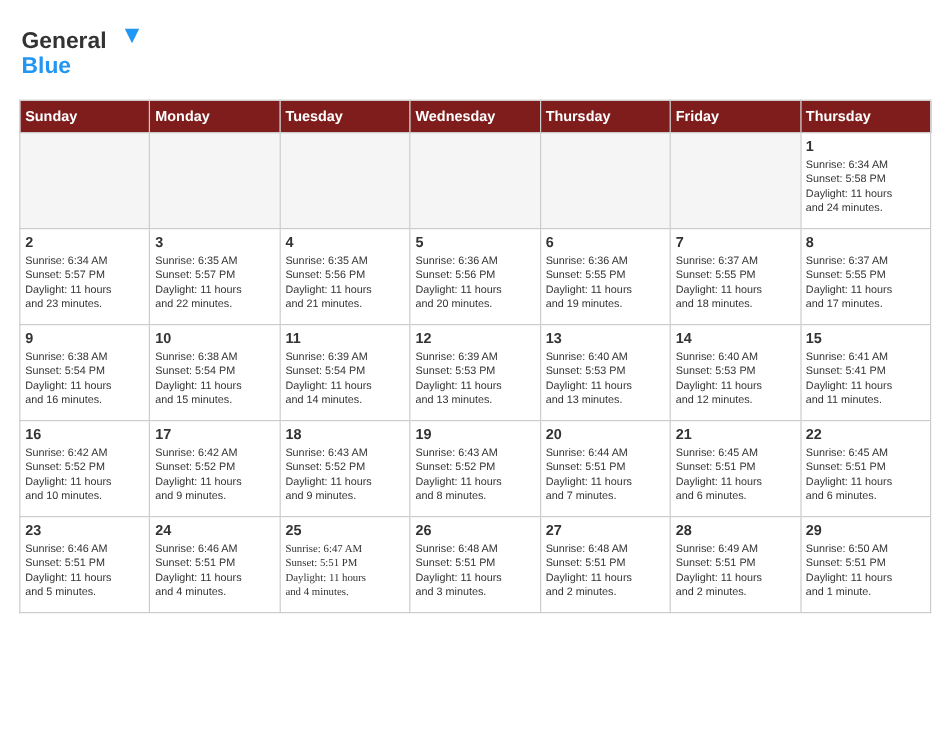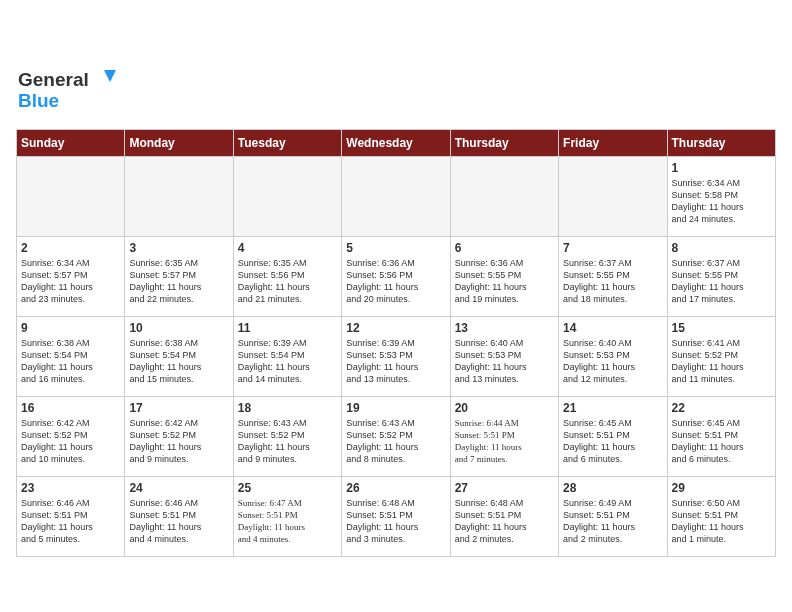--- a/index.html
+++ b/index.html
@@ -204,21 +204,21 @@
         <td>
           <span class="day-number">14</span>
           <div class="day-info" style="white-space: pre-line;">Sunrise: 6:40 AM
 Sunset: 5:53 PM
 Daylight: 11 hours
 and 12 minutes.</div>
         </td>
         <td>
           <span class="day-number">15</span>
           <div class="day-info" style="white-space: pre-line;">Sunrise: 6:41 AM
-Sunset: 5:52 PM
+Sunset: 5:41 PM
 Daylight: 11 hours
 and 11 minutes.</div>
         </td>
       </tr>
       <tr>
         <td>
           <span class="day-number">16</span>
           <div class="day-info" style="white-space: pre-line;">Sunrise: 6:42 AM
 Sunset: 5:52 PM
 Daylight: 11 hours
@@ -240,21 +240,21 @@
         </td>
         <td>
           <span class="day-number">19</span>
           <div class="day-info" style="white-space: pre-line;">Sunrise: 6:43 AM
 Sunset: 5:52 PM
 Daylight: 11 hours
 and 8 minutes.</div>
         </td>
         <td>
           <span class="day-number">20</span>
-          <div class="day-info" style="white-space: pre-line; font-family: Liberation Serif, serif;">Sunrise: 6:44 AM
+          <div class="day-info" style="white-space: pre-line;">Sunrise: 6:44 AM
 Sunset: 5:51 PM
 Daylight: 11 hours
 and 7 minutes.</div>
         </td>
         <td>
           <span class="day-number">21</span>
           <div class="day-info" style="white-space: pre-line;">Sunrise: 6:45 AM
 Sunset: 5:51 PM
 Daylight: 11 hours
 and 6 minutes.</div>
@@ -319,15 +319,14 @@
         </td>
       </tr>
     </tbody>
 </table>
 
 <style>
   .logo {
     flex-direction: column;
     align-items: flex-start;
     gap: 0;
-    margin-top: 46px;
   }
 </style>
 
 </body></html>

